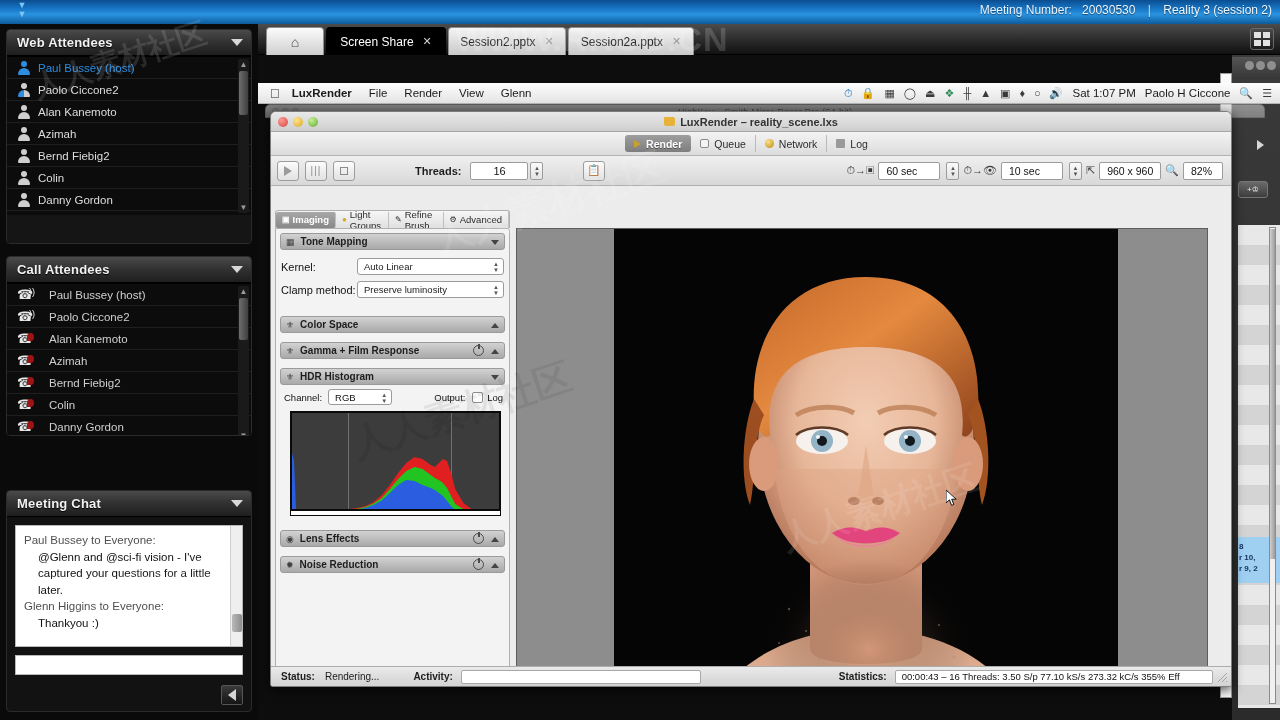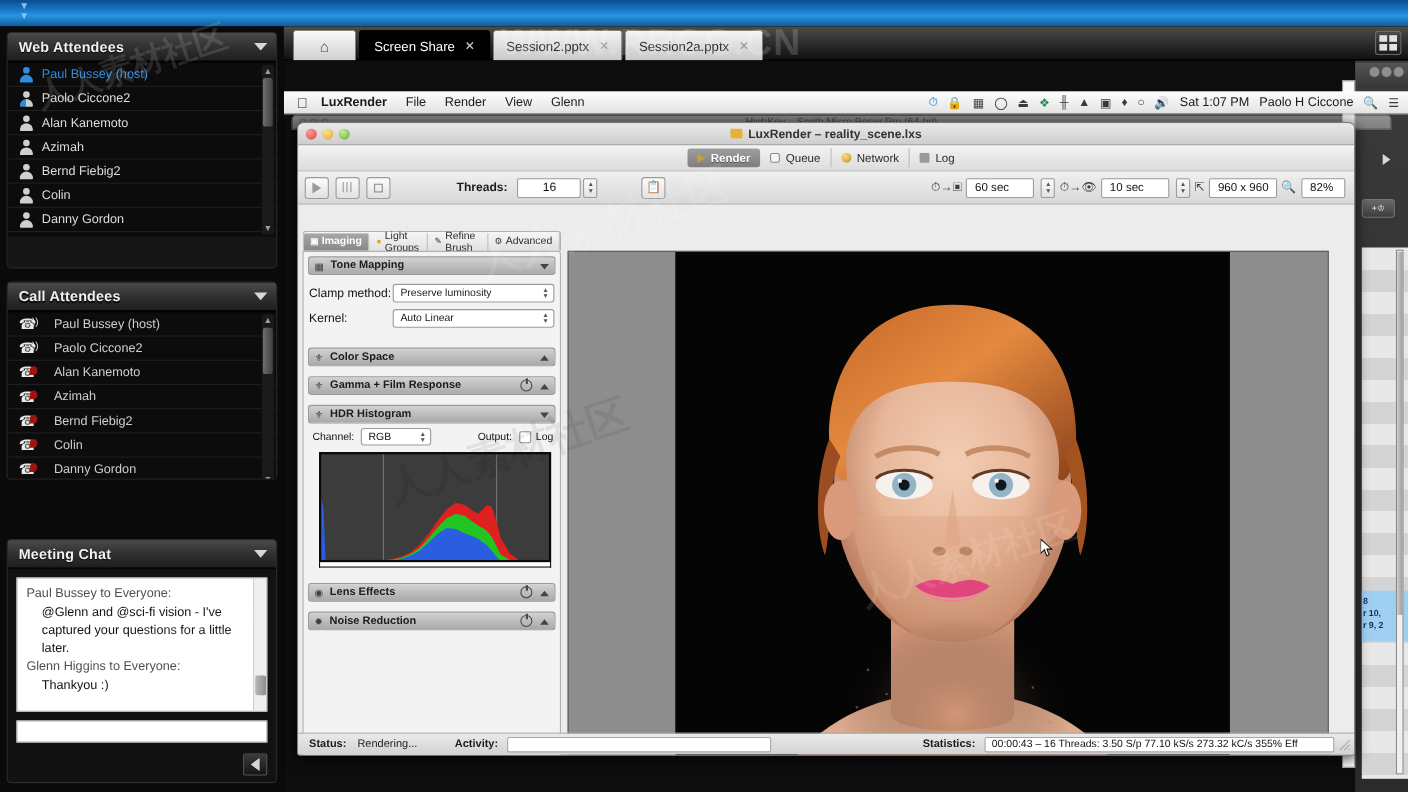--- a/index.html
+++ b/index.html
@@ -520,20 +520,26 @@
     pointer-events: none; opacity: .45;
   }
   #wm-center .mlogo { font-size: 26px; color: #2a7fc9; font-weight: bold; }
   #wm-center .cn { font-size: 20px; color: #cfcfcf; font-weight: bold; }
 </style>
 </head>
 <body>
 
 <div id="topbar">
   <div class="tl-arrows">▼<br>▼</div>
+  <div class="meetinfo">
+    <span class="lbl">Meeting Number:</span>
+    <span class="num">20030530</span>
+    <span class="sep">|</span>
+    <span>Reality 3 (session 2)</span>
+  </div>
 </div>
 
 <div id="sidebar">
 
   <div class="panel" style="top:5px;height:215px;">
     <div class="panel-head">
       <span class="title">Web Attendees</span>
       <span class="caret"></span>
     </div>
     <div class="list-wrap" style="height:159px;">
@@ -845,30 +851,30 @@
 
       <div id="props">
 
         <div class="sect-head">
           <span class="si">▦</span>
           <span class="st">Tone Mapping</span>
           <span class="disc"></span>
         </div>
         <div class="sect-body">
           <div class="frow">
+            <span class="flabel">Kernel:</span>
+            <div class="selectbox">
+              <span>Auto Linear</span>
+              <span class="spin">▲<br>▼</span>
+            </div>
+          </div>
+          <div class="frow">
             <span class="flabel">Clamp method:</span>
             <div class="selectbox">
               <span>Preserve luminosity</span>
-              <span class="spin">▲<br>▼</span>
-            </div>
-          </div>
-          <div class="frow">
-            <span class="flabel">Kernel:</span>
-            <div class="selectbox">
-              <span>Auto Linear</span>
               <span class="spin">▲<br>▼</span>
             </div>
           </div>
         </div>
 
         <div class="sect-head">
           <span class="si">⚜</span>
           <span class="st">Color Space</span>
           <span class="disc" style="border-top:none;border-bottom:5px solid #444;"></span>
         </div>

